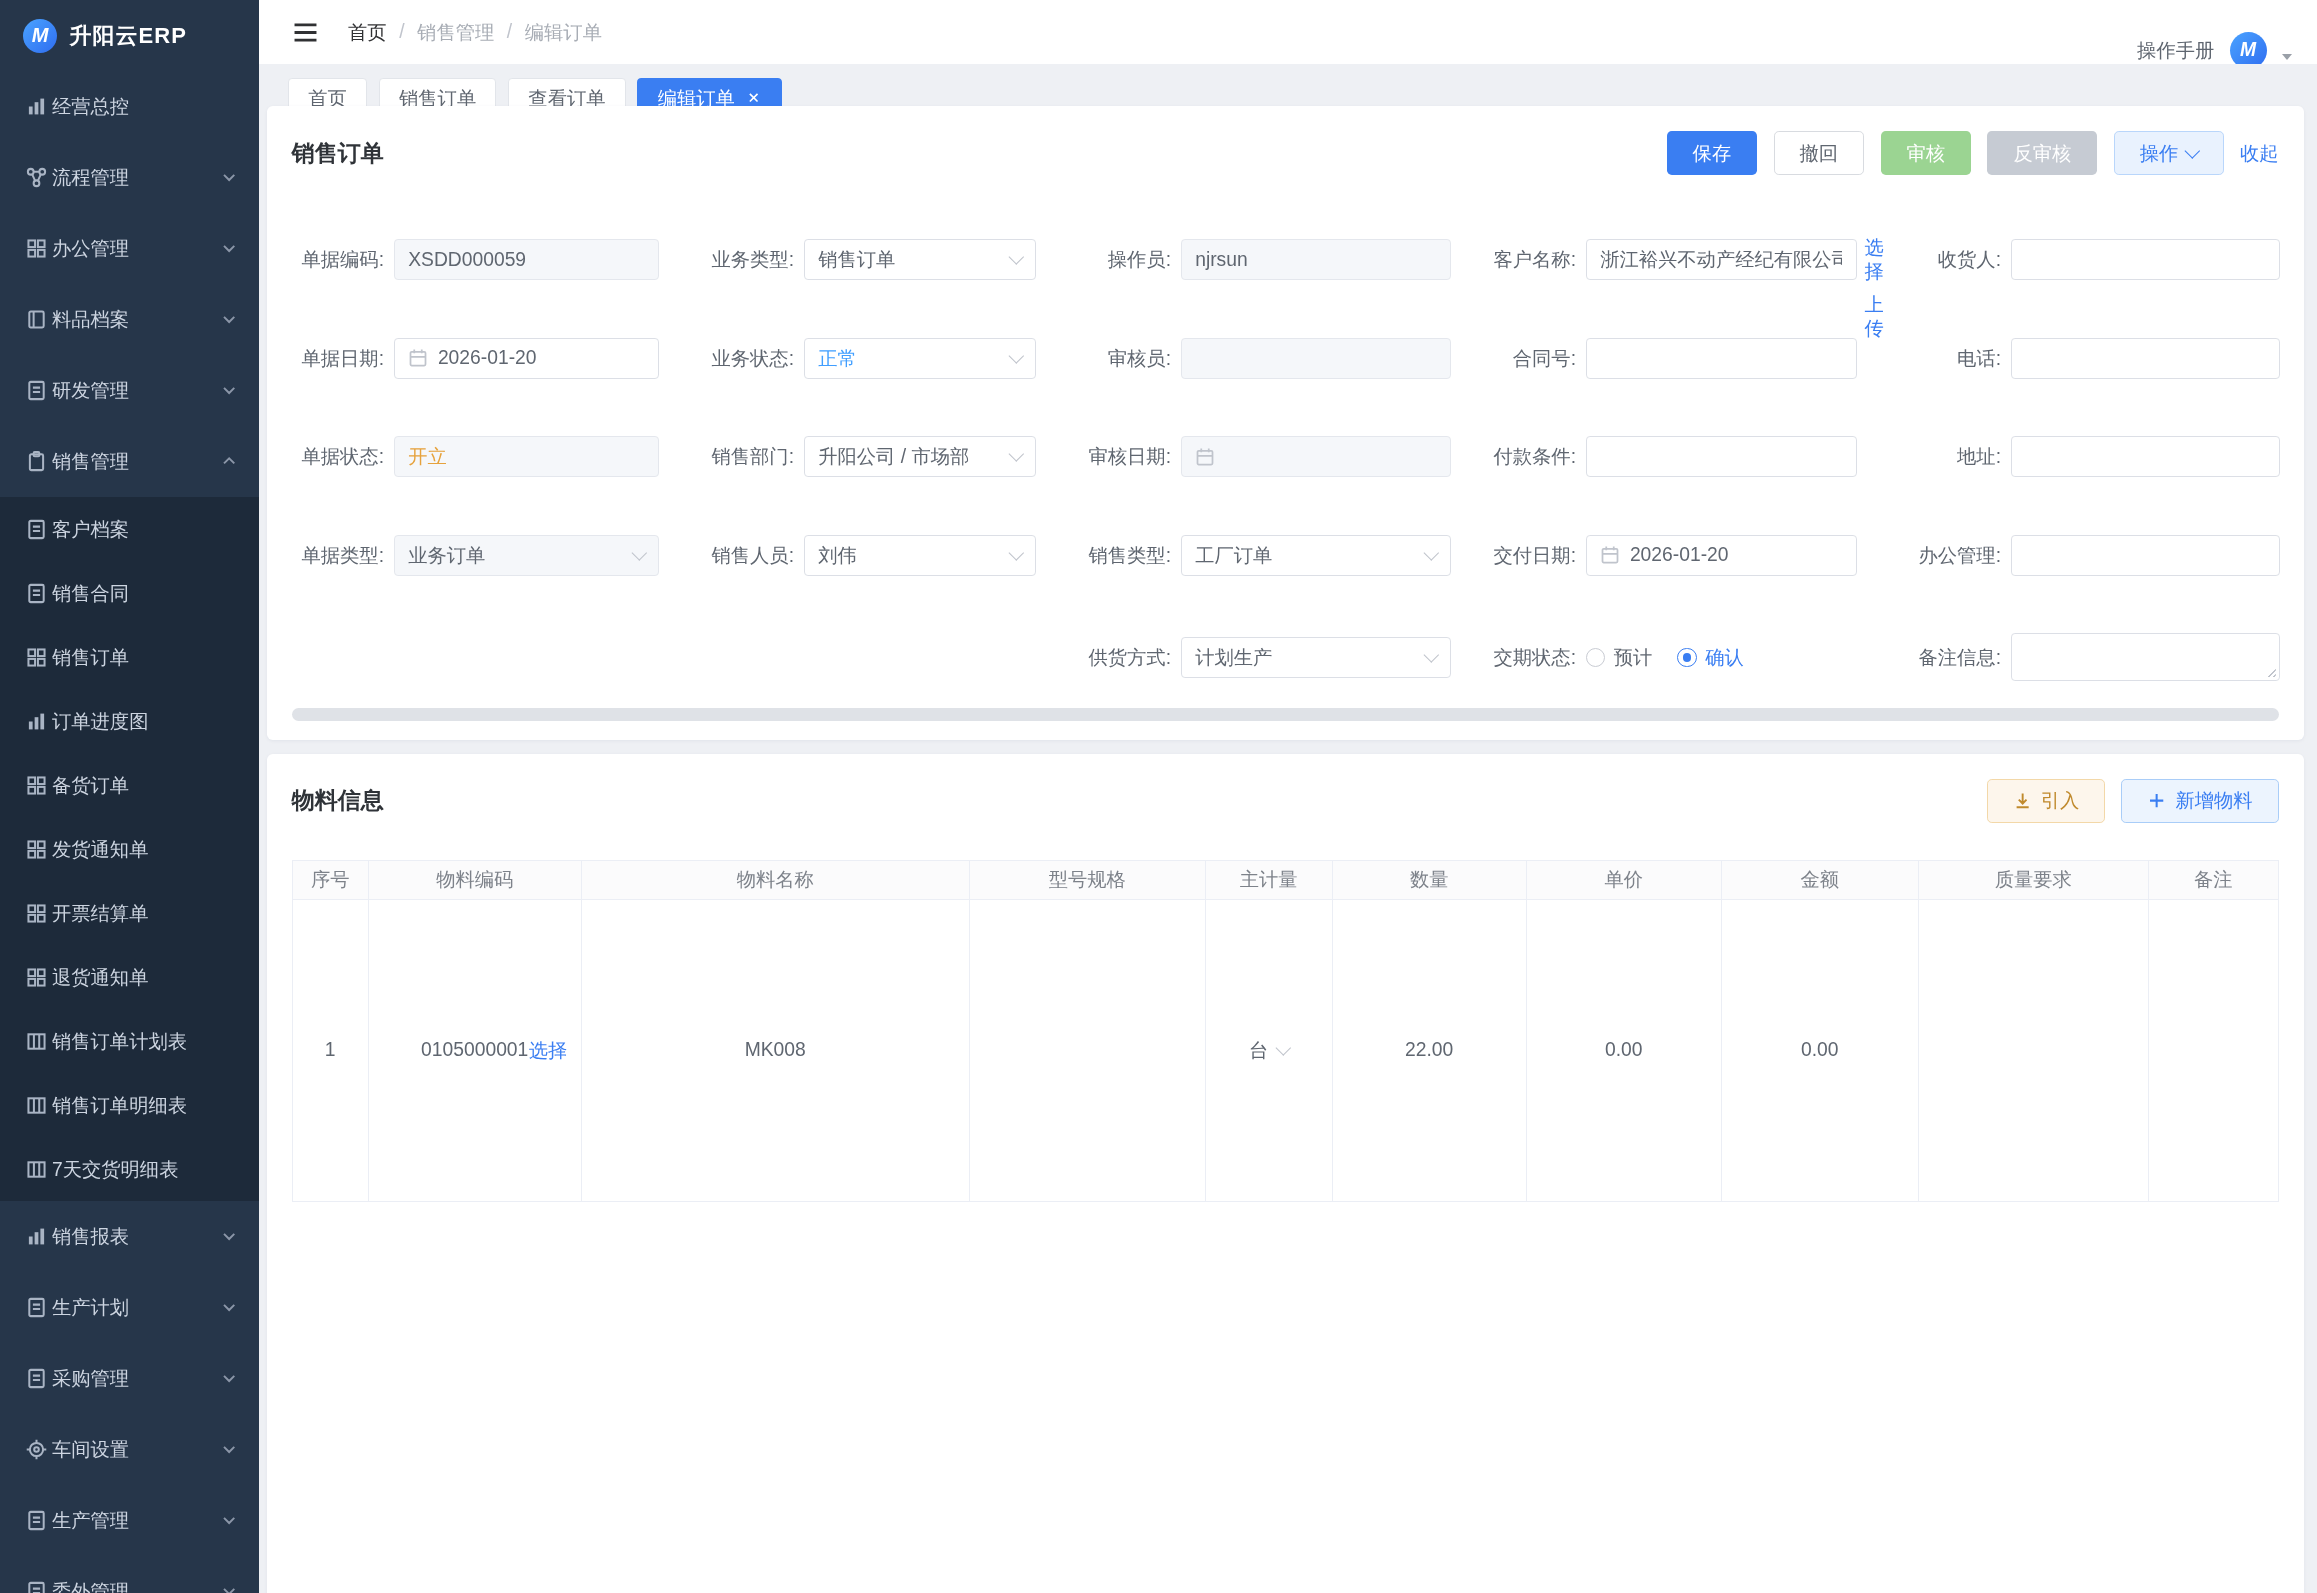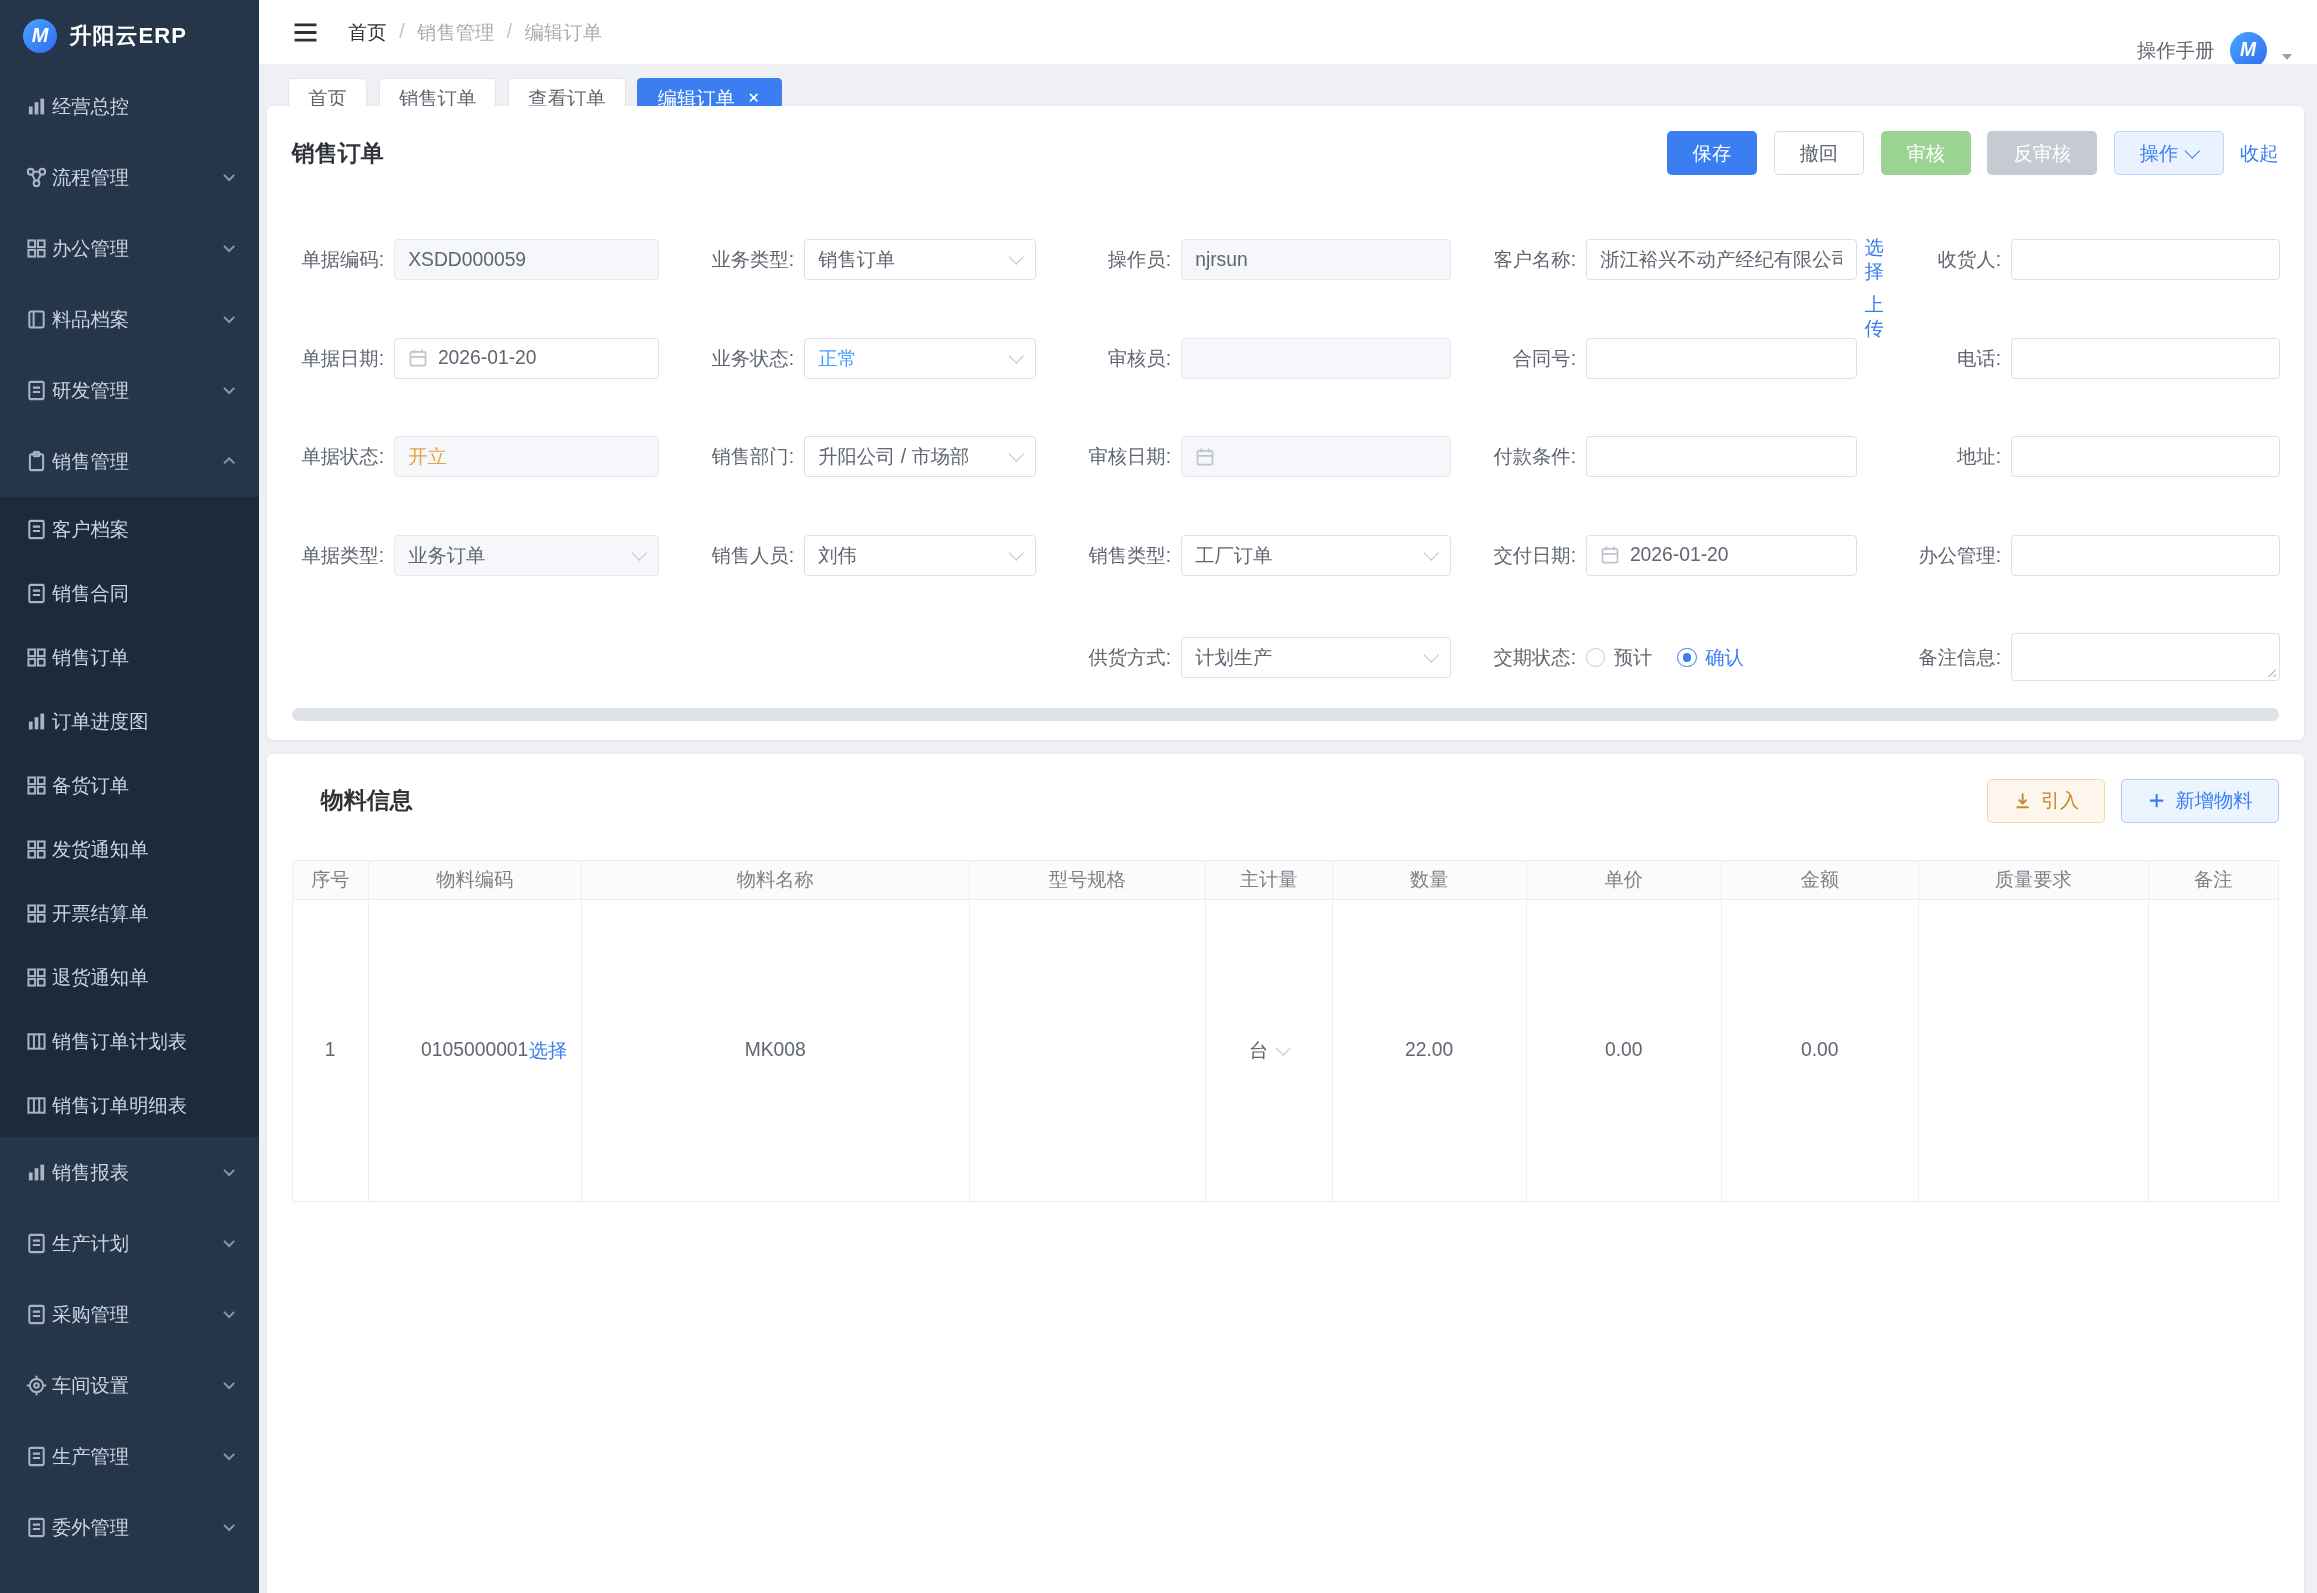--- a/index.html
+++ b/index.html
@@ -87,21 +87,21 @@
   .radio.checked em { color:#3a7ef2; }
   .ctrl.area { height:48px; align-items:flex-start; padding-top:8.7px; position:relative; }
   .resize-grip { position:absolute; right:2.9px; bottom:2.9px; width:10.6px; height:10.6px;
     background:repeating-linear-gradient(135deg,transparent 0 1.9px,#c0c4cc 1.9px 3.4px);
     clip-path:polygon(100% 0,100% 100%,0 100%); }
   .hbar { height:12.6px; border-radius:6.8px; background:#dfe2e7; margin-top:27px; cursor:pointer; }
 
   
   .card2 { margin-top:13.5px; padding:0 25px; height:1043px; overflow:hidden; }
   .mat-head { display:flex; align-items:center; padding-top:25px; }
-  .mat-title { font-size:23px; color:#2f3338;margin-left:29px; }
+  .mat-title { font-size:23px; color:#2f3338; }
   .mat-actions { margin-left:auto; display:flex; gap:16px; }
   .btn-import { background:#fdf6ec; border-color:#f3d8a8; color:#c08a2d; }
   .btn-add { background:#ecf4fe; border-color:#a9cdf8; color:#3a7ef2; }
   .btn-sm-ico { width:19.3px; height:19.3px; }
 
   .tbl { margin-top:37px; border-top:1px solid #ebeef5; border-left:1px solid #ebeef5; width:1987px; }
   .trow { display:grid; grid-template-columns:76px 213px 388px 236px 127px 194px 195px 197px 230px 130px; }
   .th, .td { border-right:1px solid #ebeef5; border-bottom:1px solid #ebeef5; display:flex;
     align-items:center; justify-content:center; font-size:19.3px; }
   .th { height:39px; background:#fbfbfc; color:#7d828a; }
@@ -309,20 +309,26 @@
       <svg class="s-ico" viewBox="0 0 24 24" width="23" height="23">
           <use href="#i-cols"></use>
         </svg>
       <span class="s-label">销售订单计划表</span>
     </div>
     <div class="s-item sub">
       <svg class="s-ico" viewBox="0 0 24 24" width="23" height="23">
           <use href="#i-cols"></use>
         </svg>
       <span class="s-label">销售订单明细表</span>
+    </div>
+    <div class="s-item sub">
+      <svg class="s-ico" viewBox="0 0 24 24" width="23" height="23">
+          <use href="#i-cols"></use>
+        </svg>
+      <span class="s-label">7天交货明细表</span>
     </div>
 
     <div class="s-item">
       <svg class="s-ico" viewBox="0 0 24 24" width="23" height="23">
           <use href="#i-chart"></use>
         </svg>
       <span class="s-label">销售报表</span>
       <svg class="s-arrow" viewBox="0 0 19 19" width="18.3" height="18.3">
           <use href="#i-chev"></use>
         </svg>

